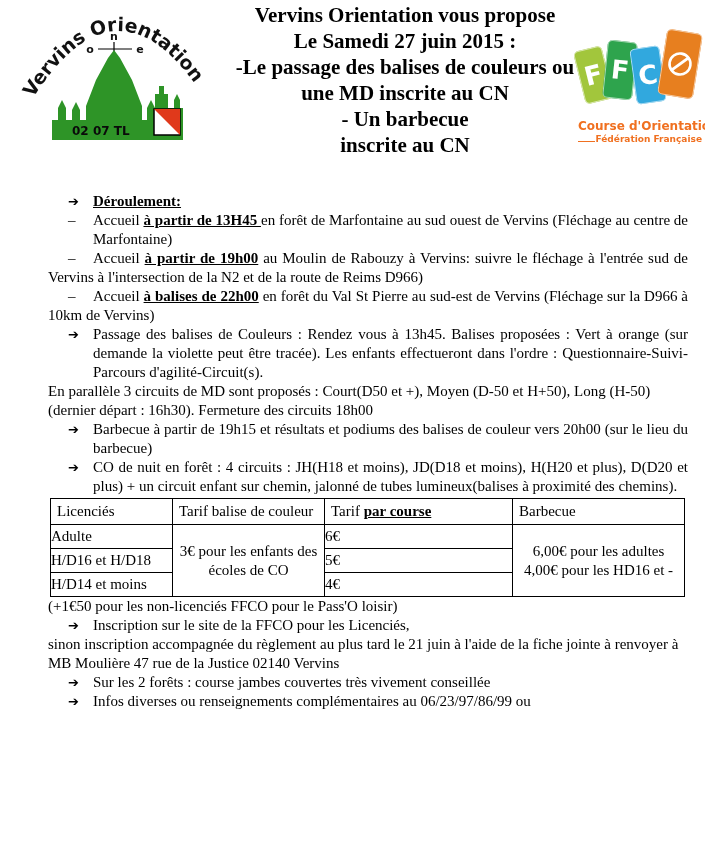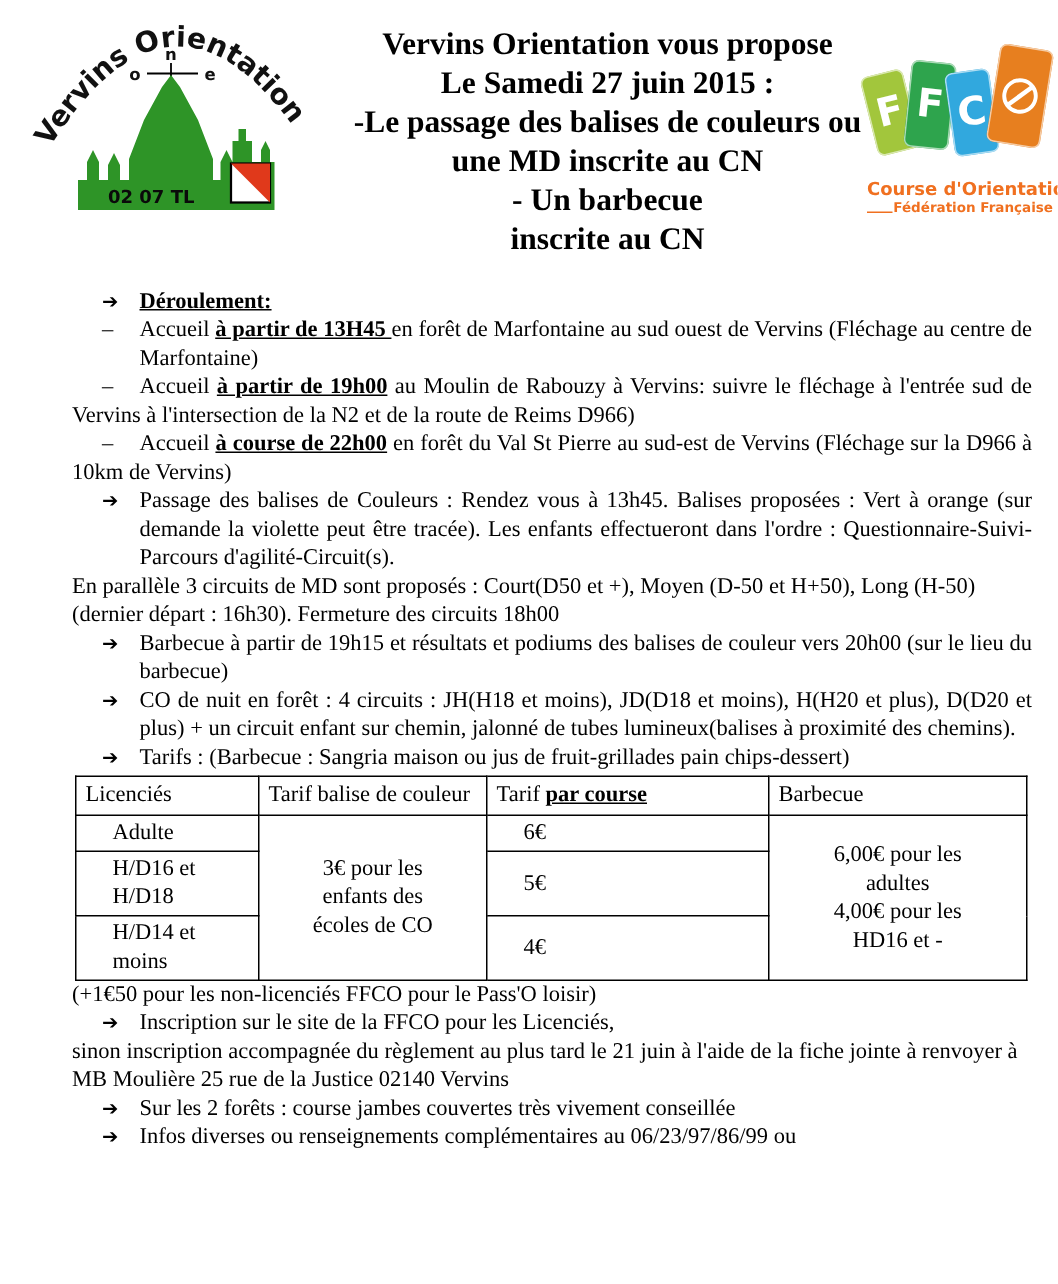--- a/index.html
+++ b/index.html
@@ -8,21 +8,21 @@
     background:#ffffff; color:#000;
     font-family:"Liberation Serif", serif;
     font-size:15px; line-height:19px;
     overflow:hidden;
   }
   .page { position:relative; width:705px; height:856px; }
 
   
   .header { position:relative; height:192px; }
   .title {
-    position:absolute; left:212px; top:16px; width:386px;
+    position:absolute; left:212px; top:2px; width:386px;
     text-align:center; font-weight:bold; font-size:21px; line-height:26px;
   }
   .title .t-line { white-space:nowrap; }
 
   .logo-left { position:absolute; left:20px; top:2px; width:195px; height:148px; }
 
   .logo-right { position:absolute; left:578px; top:26px; width:124px; }
   .ffco-tiles { position:relative; height:88px; }
   .tile {
     position:absolute; border-radius:5px;
@@ -66,21 +66,21 @@
   .mt-tarifs    { margin-top:8px; }
   .mt-inscr     { margin-top:8px; }
   .mt-forets    { margin-top:20px; }
   .mt-infos     { margin-top:10px; }
 
   
   table.tarifs {
     border-collapse:collapse; table-layout:fixed;
     width:566px; margin:2px 0 0 2px; font-size:15px;
   }
-  table.tarifs td { border:1px solid #000; padding:2px 24px; vertical-align:middle; }
+  table.tarifs td { border:1px solid #000; padding:2px 0; vertical-align:middle; }
   table.tarifs tr.head td { padding:3px 6px; }
   td.center { text-align:center; }
 
   .email { color:#0000CC; text-decoration:underline; }
 </style>
 </head>
 <body>
 
 <div class="page">
 
@@ -150,31 +150,30 @@
   </div>
 
   <div class="content">
 
     <div class="hang mt-heading"><span class="arrow-glyph">➔</span><span class="bu">Déroulement: </span></div>
 
     <div class="hang jus"><span class="dash-glyph">–</span><span>Accueil </span><span class="bu">à partir de 13H45 </span><span>en forêt de Marfontaine au sud ouest de Vervins (Fléchage au centre de Marfontaine)</span></div>
 
     <div class="flat jus"><span class="dash-glyph">–</span><span>Accueil </span><span class="bu">à partir de 19h00</span><span> au Moulin de Rabouzy à Vervins: suivre le fléchage à l'entrée sud de Vervins à l'intersection de la N2 et de la route de Reims D966)</span></div>
 
-    <div class="flat jus"><span class="dash-glyph">–</span><span>Accueil </span><span class="bu">à course de 22h00</span><span> en forêt du Val St Pierre au sud-est de Vervins (Fléchage sur la D966 à 10km de Vervins)</span></div>
+    <div class="flat jus"><span class="dash-glyph">–</span><span>Accueil </span><span class="bu">à balises de 22h00</span><span> en forêt du Val St Pierre au sud-est de Vervins (Fléchage sur la D966 à 10km de Vervins)</span></div>
 
     <div class="hang jus mt-passage"><span class="arrow-glyph">➔</span><span>Passage des balises de Couleurs : Rendez vous à 13h45. Balises proposées : Vert à orange (sur demande la violette peut être tracée). Les enfants effectueront dans l'ordre : Questionnaire-Suivi-Parcours d'agilité-Circuit(s).</span></div>
     <div class="nowrap">En parallèle 3 circuits de MD sont proposés : Court(D50 et +), Moyen (D-50 et H+50), Long (H-50)</div>
     <div class="nowrap">(dernier départ : 16h30). Fermeture des circuits 18h00</div>
 
     <div class="hang jus mt-barbecue"><span class="arrow-glyph">➔</span><span>Barbecue à partir de 19h15 et résultats et podiums des balises de couleur vers 20h00 (sur le lieu du barbecue)</span></div>
 
     <div class="hang jus mt-conuit"><span class="arrow-glyph">➔</span><span>CO de nuit en forêt : 4 circuits : JH(H18 et moins), JD(D18 et moins), H(H20 et plus), D(D20 et plus) + un circuit enfant sur chemin, jalonné de tubes lumineux(balises à proximité des chemins).</span></div>
 
-    <div class="hang mt-tarifs"><span class="arrow-glyph">➔</span><span>Tarifs : (Barbecue : Sangria maison ou jus de fruit-grillades pain chips-dessert)</span></div>
 
     <table class="tarifs">
       <colgroup>
           <col style="width:122px">
           <col style="width:152px">
           <col style="width:188px">
           <col style="width:172px">
         </colgroup>
       <tbody>
           <tr class="head">
@@ -200,20 +199,20 @@
         <td>H/D14  et moins</td>
         <td>4€</td>
       </tr>
     </tbody>
       </table>
 
     <div>(+1€50 pour les non-licenciés FFCO pour le Pass'O loisir)</div>
 
     <div class="hang mt-inscr"><span class="arrow-glyph">➔</span><span>Inscription sur le site de la FFCO pour les Licenciés,</span></div>
     <div class="nowrap jus">sinon inscription  accompagnée du règlement au plus tard le 21 juin à l'aide de la fiche jointe à renvoyer à</div>
-    <div>MB Moulière 25 rue de la Justice 02140 Vervins</div>
+    <div>MB Moulière 47 rue de la Justice 02140 Vervins</div>
 
     <div class="hang mt-forets"><span class="arrow-glyph">➔</span><span>Sur les 2 forêts : course jambes couvertes très vivement conseillée</span></div>
 
     <div class="hang mt-infos"><span class="arrow-glyph">➔</span><span>Infos diverses ou renseignements complémentaires au 06/23/97/86/99 ou</span></div>
 
   </div>
 </div>
 
 </body></html>

